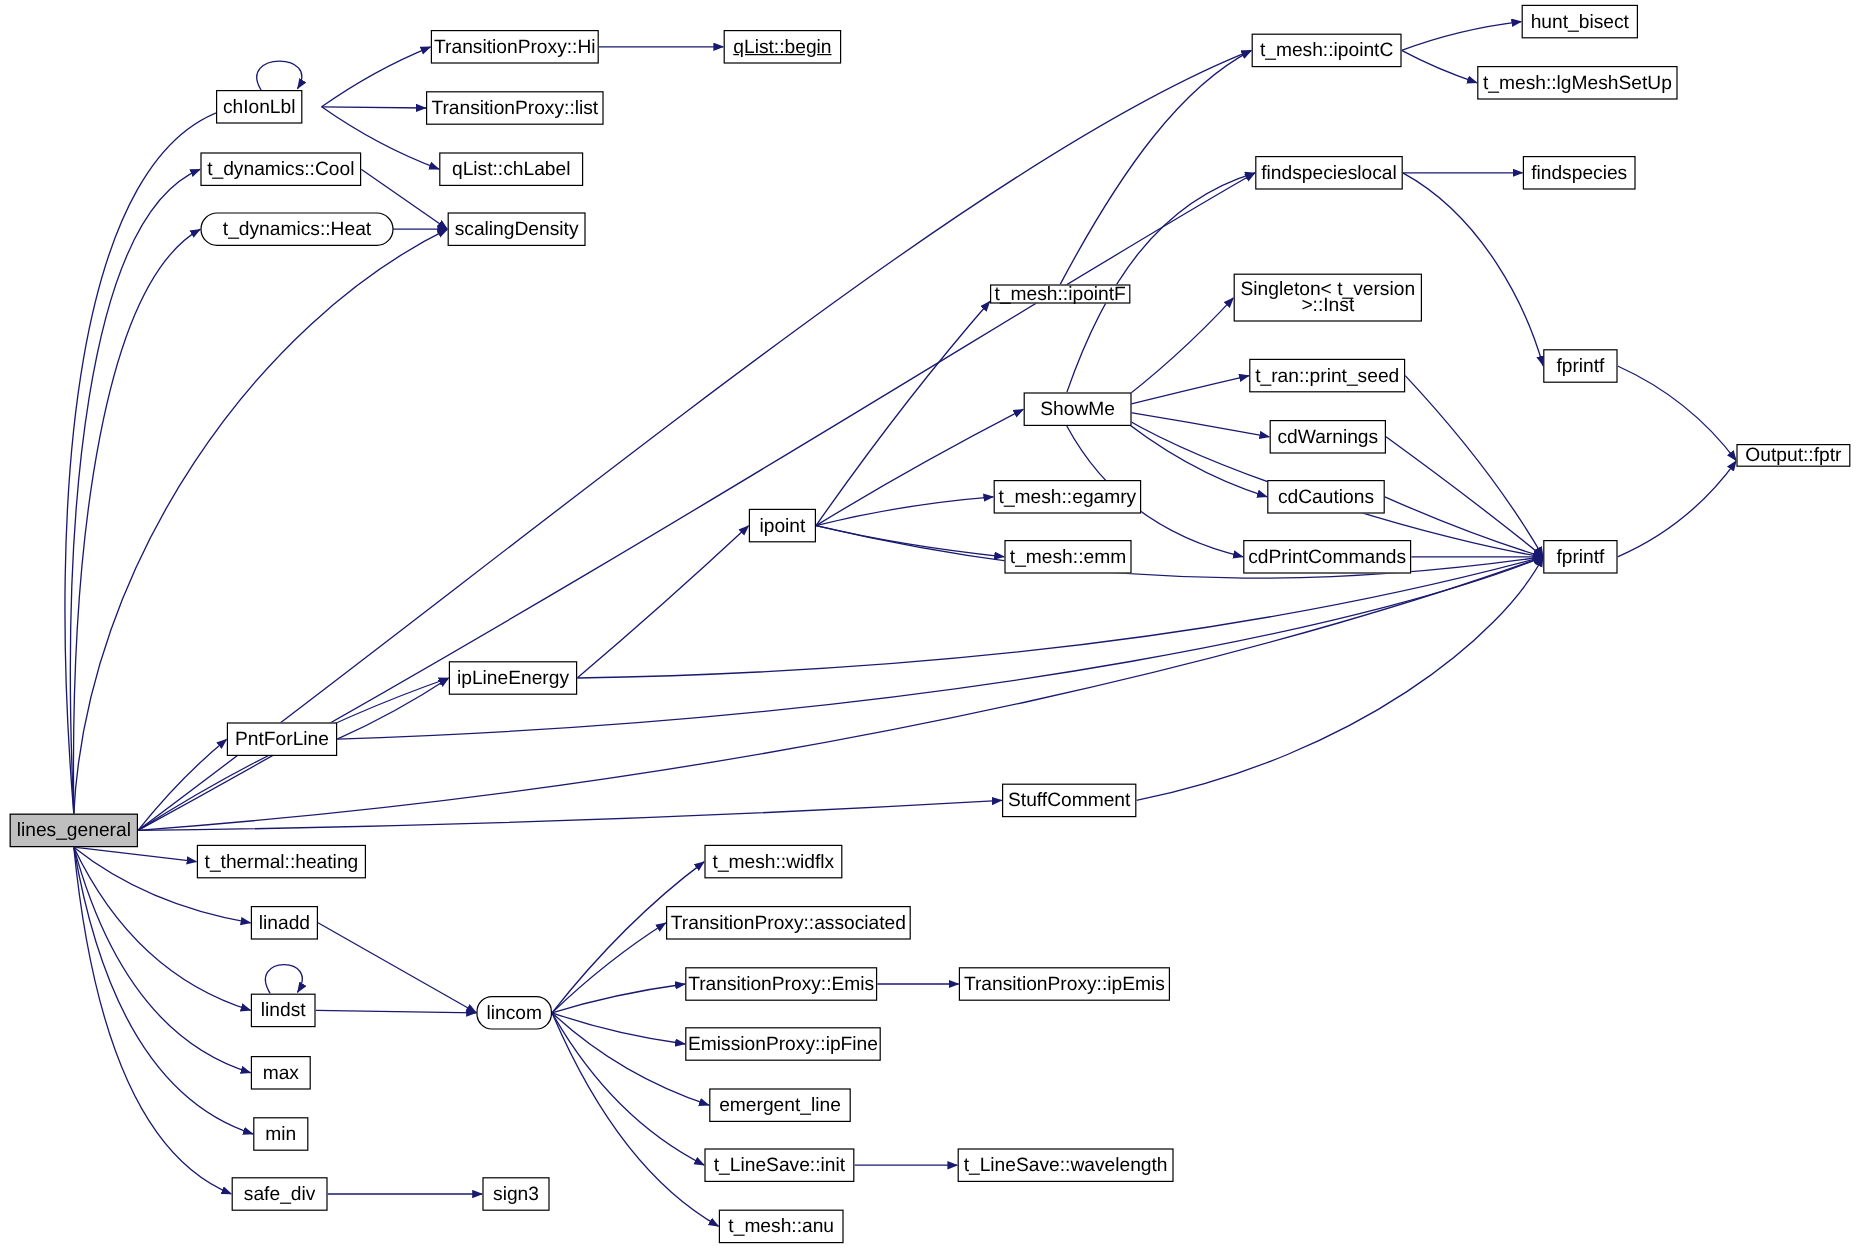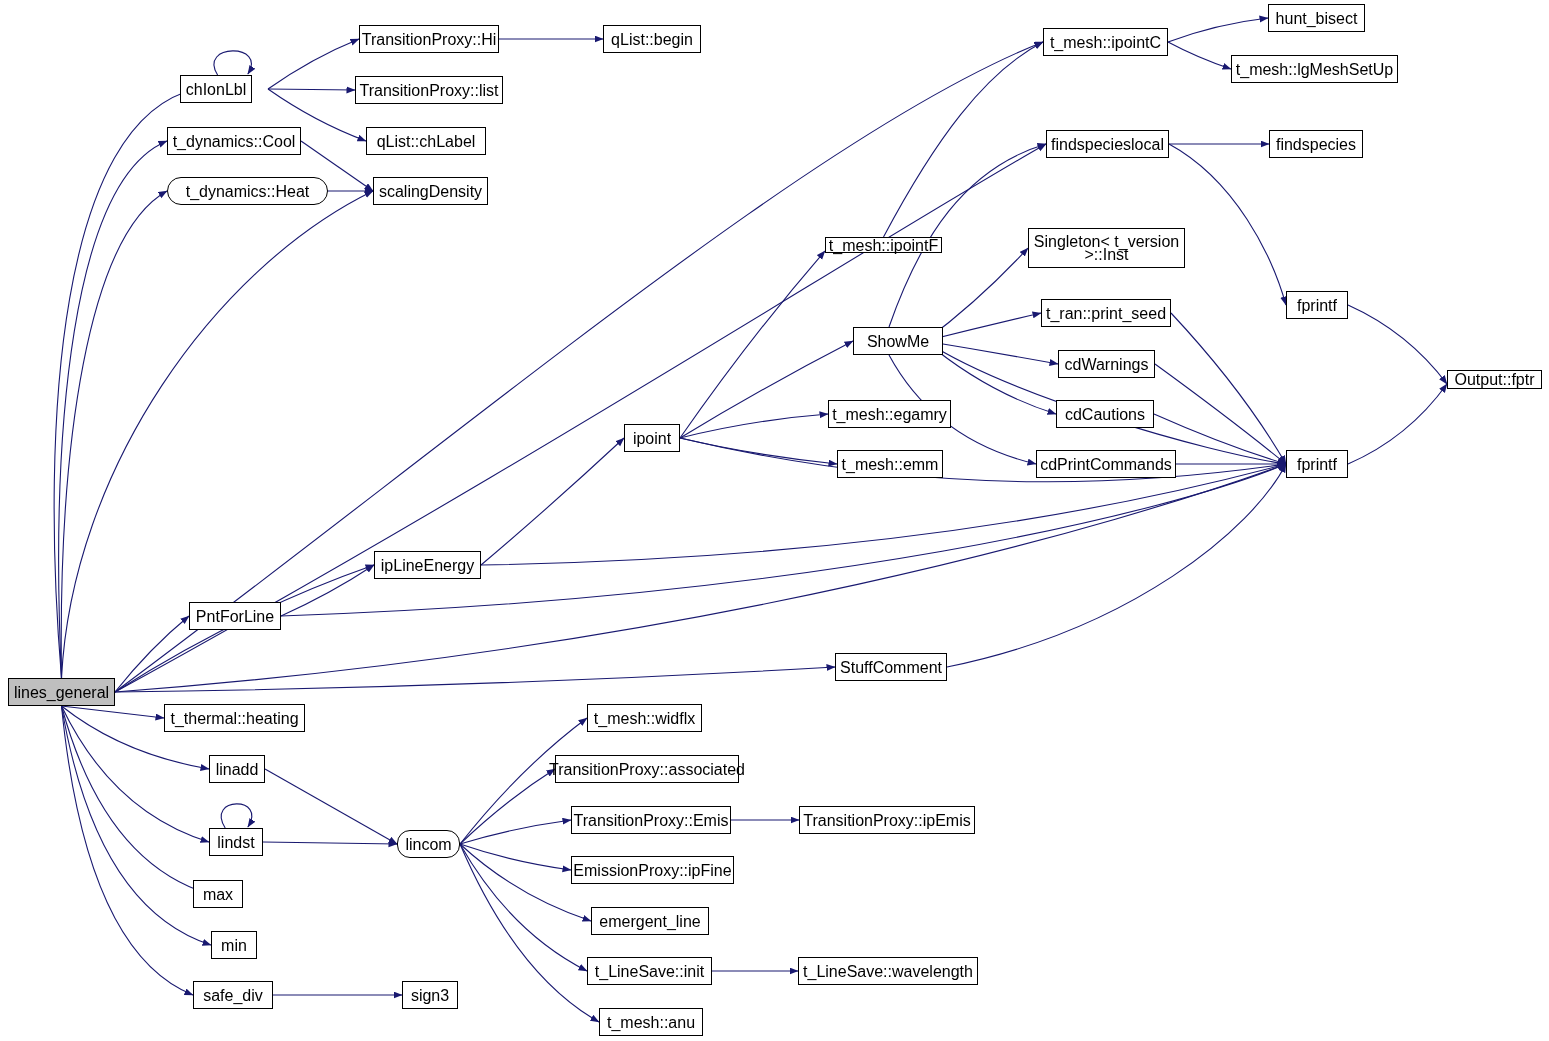--- a/index.html
+++ b/index.html
@@ -106,21 +106,21 @@
         <path d="M 460 844 Q 516 975 599 1022" class="edge" marker-end="url(#arrowhead)"></path>
         <path d="M 731 820 L 799 820" class="edge" marker-end="url(#arrowhead)"></path>
         <path d="M 712 971 L 798 971" class="edge" marker-end="url(#arrowhead)"></path>
         <path d="M 273 995 L 402 995" class="edge" marker-end="url(#arrowhead)"></path>
       </g>
   </svg>
   <div class="node-layer">
       <div class="node root" style="left: 8px; top: 678px; width: 107px; height: 28px;">lines_general</div>
       <div class="node" style="left: 180px; top: 75px; width: 72px; height: 28px;">chIonLbl</div>
       <div class="node" style="left: 359px; top: 25px; width: 140px; height: 28px;">TransitionProxy::Hi</div>
-      <div class="node" style="left: 603px; top: 25px; width: 98px; height: 28px;">qList::begin</div>
+      <div class="node" style="left: 603px; top: 25px; width: 98px; height: 28px; text-decoration: underline;">qList::begin</div>
       <div class="node" style="left: 355px; top: 76px; width: 148px; height: 28px;">TransitionProxy::list</div>
       <div class="node" style="left: 366px; top: 127px; width: 120px; height: 28px;">qList::chLabel</div>
       <div class="node" style="left: 167px; top: 127px; width: 134px; height: 28px;">t_dynamics::Cool</div>
       <div class="node" style="left: 167px; top: 177px; width: 161px; height: 28px; border-radius: 14px;">t_dynamics::Heat</div>
       <div class="node" style="left: 373px; top: 177px; width: 115px; height: 28px;">scalingDensity</div>
       <div class="node" style="left: 1043px; top: 28px; width: 125px; height: 28px;">t_mesh::ipointC</div>
       <div class="node" style="left: 1268px; top: 4px; width: 97px; height: 28px;">hunt_bisect</div>
       <div class="node" style="left: 1231px; top: 55px; width: 167px; height: 28px;">t_mesh::lgMeshSetUp</div>
       <div class="node" style="left: 1046px; top: 130px; width: 123px; height: 28px;">findspecieslocal</div>
       <div class="node" style="left: 1269px; top: 130px; width: 94px; height: 28px;">findspecies</div>
@@ -138,26 +138,26 @@
       <div class="node" style="left: 837px; top: 450px; width: 106px; height: 28px;">t_mesh::emm</div>
       <div class="node" style="left: 624px; top: 424px; width: 56px; height: 28px;">ipoint</div>
       <div class="node" style="left: 374px; top: 551px; width: 107px; height: 28px;">ipLineEnergy</div>
       <div class="node" style="left: 189px; top: 602px; width: 92px; height: 28px;">PntForLine</div>
       <div class="node" style="left: 835px; top: 653px; width: 112px; height: 28px;">StuffComment</div>
       <div class="node" style="left: 164px; top: 704px; width: 141px; height: 28px;">t_thermal::heating</div>
       <div class="node" style="left: 209px; top: 755px; width: 56px; height: 28px;">linadd</div>
       <div class="node" style="left: 209px; top: 828px; width: 54px; height: 28px;">lindst</div>
       <div class="node" style="left: 397px; top: 830px; width: 63px; height: 28px; border-radius: 13px;">lincom</div>
       <div class="node" style="left: 587px; top: 704px; width: 115px; height: 28px;">t_mesh::widflx</div>
-      <div class="node" style="left: 555px; top: 755px; width: 184px; height: 28px;">TransitionProxy::associated</div>
+      <div class="node" style="left: 555px; top: 755px; width: 204px; height: 28px;">TransitionProxy::associated</div>
       <div class="node" style="left: 571px; top: 806px; width: 160px; height: 28px;">TransitionProxy::Emis</div>
       <div class="node" style="left: 799px; top: 806px; width: 176px; height: 28px;">TransitionProxy::ipEmis</div>
       <div class="node" style="left: 571px; top: 856px; width: 163px; height: 28px;">EmissionProxy::ipFine</div>
       <div class="node" style="left: 591px; top: 907px; width: 118px; height: 28px;">emergent_line</div>
       <div class="node" style="left: 587px; top: 957px; width: 125px; height: 28px;">t_LineSave::init</div>
       <div class="node" style="left: 798px; top: 957px; width: 180px; height: 28px;">t_LineSave::wavelength</div>
       <div class="node" style="left: 599px; top: 1008px; width: 104px; height: 28px;">t_mesh::anu</div>
-      <div class="node" style="left: 193px; top: 880px; width: 50px; height: 28px;">max</div>
+      <div class="node" style="left: 209px; top: 880px; width: 50px; height: 28px;">max</div>
       <div class="node" style="left: 211px; top: 931px; width: 46px; height: 28px;">min</div>
       <div class="node" style="left: 193px; top: 981px; width: 80px; height: 28px;">safe_div</div>
       <div class="node" style="left: 402px; top: 981px; width: 56px; height: 28px;">sign3</div>
     </div>
 </div>
 
 </body></html>

